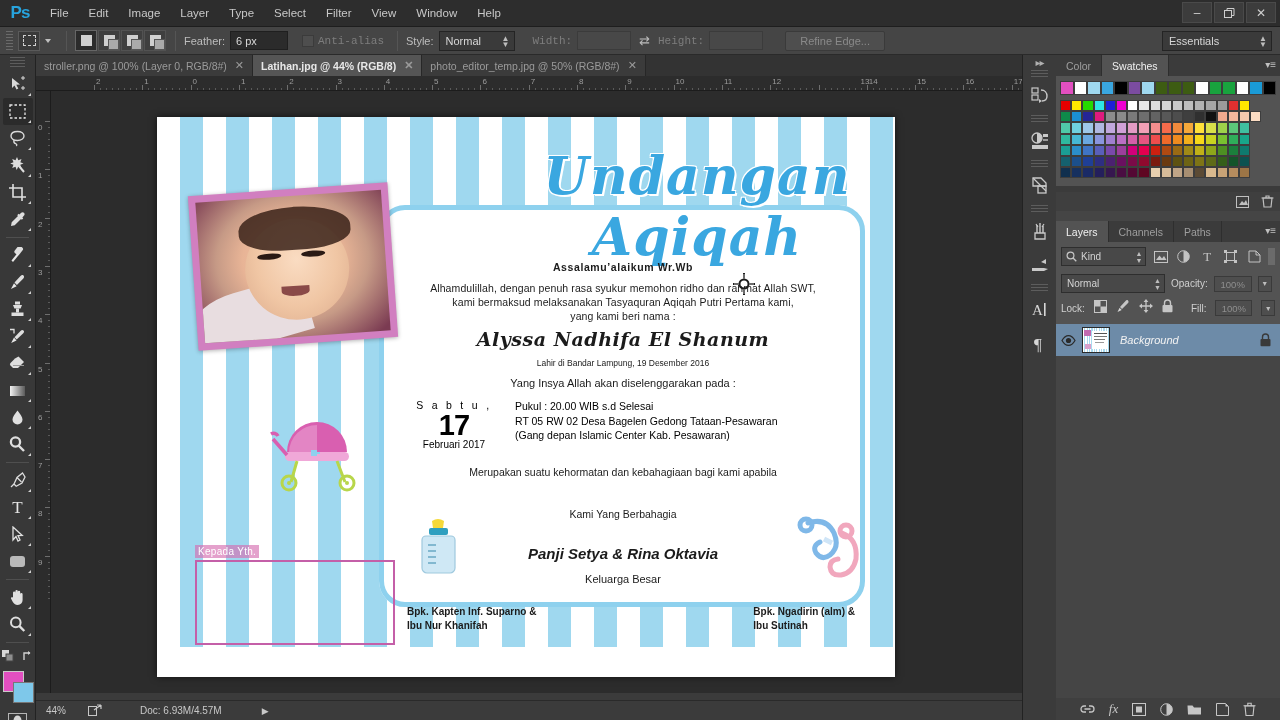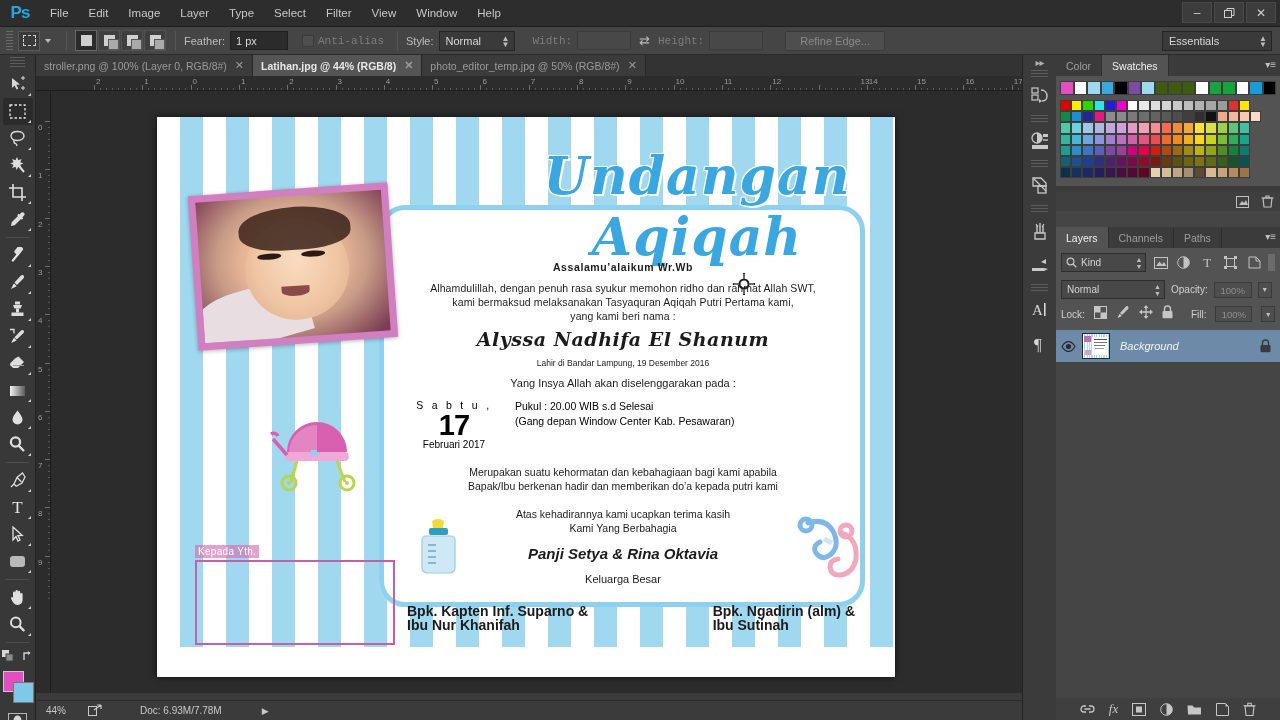--- a/index.html
+++ b/index.html
@@ -131,21 +131,21 @@
   .d-num { font-size:29px; font-weight:bold; line-height:28px; letter-spacing:-1px; }
   .d-month { font-size:10px; }
   .dcol-info { flex:1; text-align:left; font-size:10.5px; line-height:14.5px; padding-left:4px; }
 
   .t-para2 { top:348px; font-size:10.5px; line-height:14px; }
   .t-para3 { top:390px; font-size:10.5px; line-height:14px; }
   .t-parents { top:428px; font-family:"Liberation Sans", sans-serif; font-style:italic;
     font-weight:bold; font-size:15px; }
   .t-keluarga { top:456px; font-size:11px; }
   .grandparents { position:absolute; left:250px; top:488px; right:40px; display:flex;
-    justify-content:space-between; font-size:14px; line-height:13.5px; font-weight:bold; color:#1b1b1b; }
+    justify-content:space-between; font-size:10px; line-height:13.5px; font-weight:bold; color:#1b1b1b; }
 
   .kepada { position:absolute; left:38px; top:428px; font-size:10px; color:#ffffff;
     background:rgba(213,110,176,.65); padding:1px 3px; letter-spacing:.3px; }
   .selrect { position:absolute; left:38px; top:443px; width:200px; height:85px;
     border:2px solid #c45fa8; }
 
   .stroller { position:absolute; left:110px; top:295px; width:105px; height:80px; }
   .bottle { position:absolute; left:255px; top:400px; width:62px; height:62px; }
   .pins { position:absolute; right:20px; top:398px; width:95px; height:70px; }
 
@@ -249,21 +249,21 @@
         </div>
       <div class="selbtn">
           <div class="sq2"></div>
         </div>
       <div class="selbtn">
           <div class="sq2"></div>
         </div>
     </div>
     <div class="sep"></div>
     <div class="lbl">Feather:</div>
-    <div class="field" style="width:58px">1 px</div>
+    <div class="field" style="width:58px">6 px</div>
     <div style="display:flex;align-items:center;margin-left:14px">
       <div class="chkbox"></div>
       <div class="lbl dim">Anti-alias</div>
     </div>
     <div class="sep"></div>
     <div class="lbl">Style:</div>
     <div class="selectbox" style="width:76px">
       <span>Normal</span>
       <span class="arrows">▲<br>▼</span>
     </div>
@@ -774,30 +774,29 @@
       <div class="body-txt t-yang">Yang Insya Allah akan diselenggarakan pada :</div>
 
       <div class="detail-row">
         <div class="dcol-date">
           <div class="d-sabtu">S a b t u ,</div>
           <div class="d-num">17</div>
           <div class="d-month">Februari 2017</div>
         </div>
         <div class="dcol-info">
           <div>Pukul : 20.00 WIB s.d Selesai</div>
-          <div>(Gang depan Window Center Kab. Pesawaran)</div>
+          <div>RT 05 RW 02 Desa Bagelen Gedong Tataan-Pesawaran</div>
+          <div>(Gang depan Islamic Center Kab. Pesawaran)</div>
         </div>
       </div>
 
       <div class="body-txt t-para2">
         <div>Merupakan suatu kehormatan dan kebahagiaan bagi kami apabila</div>
-        <div>Bapak/Ibu berkenan hadir dan memberikan do’a kepada putri kami</div>
       </div>
       <div class="body-txt t-para3">
-        <div>Atas kehadirannya kami ucapkan terima kasih</div>
         <div>Kami Yang Berbahagia</div>
       </div>
       <div class="body-txt t-keluarga">Keluarga Besar</div>
       <div class="body-txt t-parents">Panji Setya &amp; Rina Oktavia</div>
       <div class="grandparents">
         <div>
           <div>Bpk. Kapten Inf. Suparno &amp;</div>
           <div>Ibu Nur Khanifah</div>
         </div>
         <div style="width:22px"></div>
@@ -848,21 +847,21 @@
   </div>
 
   <div class="hscroll"></div>
 
   <div class="statusbar">
     <div class="st-zoom">44%</div>
     <svg width="14" height="13" viewBox="0 0 14 13">
       <rect x="0.5" y="2.5" width="8" height="9" fill="none" stroke="#c8c8c8"></rect>
       <path d="M6 6 L13 1 M13 1 v4 M13 1 h-4" stroke="#c8c8c8" stroke-width="1.2" fill="none"></path>
     </svg>
-    <div class="st-doc">Doc: 6.93M/7.78M</div>
+    <div class="st-doc">Doc: 6.93M/4.57M</div>
     <div class="st-arrow">▶</div>
   </div>
 
   <div class="dockstrip">
     <div class="dcollapse">▸▸</div>
     <div class="dgrip"></div>
     <div class="dicon">
       <svg width="18" height="18" viewBox="0 0 18 18">
           <rect x="1" y="1" width="6" height="5" fill="none" stroke="#c9c9c9" stroke-width="1.2"></rect>
           <rect x="1" y="8" width="6" height="5" fill="none" stroke="#c9c9c9" stroke-width="1.2"></rect>
@@ -1084,21 +1083,21 @@
       <svg width="13" height="12" viewBox="0 0 13 12">
           <rect x="0.5" y="0.5" width="12" height="11" fill="none" stroke="#bfbfbf"></rect>
           <path d="M3 9l3-4 2 2 2-3 2 5z" fill="#bfbfbf"></path>
         </svg>
       <svg width="13" height="13" viewBox="0 0 13 13">
           <path d="M2 3h9l-1 9H3z" fill="none" stroke="#bfbfbf" stroke-width="1.2"></path>
           <path d="M0.5 3h12M5 1h3v2H5z" fill="none" stroke="#bfbfbf" stroke-width="1.2"></path>
         </svg>
     </div>
 
-    <div class="ptabrow" style="margin-top:16px">
+    <div class="ptabrow" style="margin-top:10px">
       <div class="ptab active">Layers</div>
       <div class="ptab">Channels</div>
       <div class="ptab">Paths</div>
       <div class="pmenu">▾≡</div>
     </div>
     <div class="layers-body">
 
       <div class="filterrow">
         <div class="kindsel">
           <svg width="11" height="11" viewBox="0 0 11 11" style="margin-right:4px">

